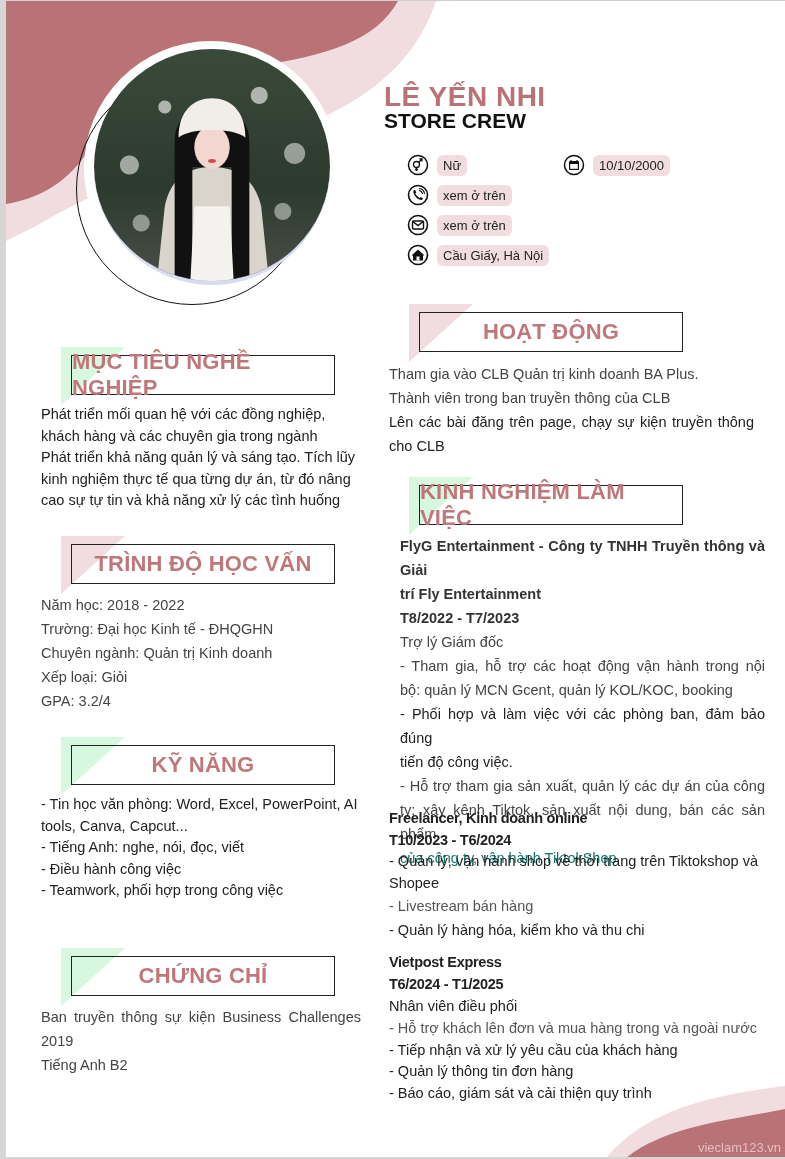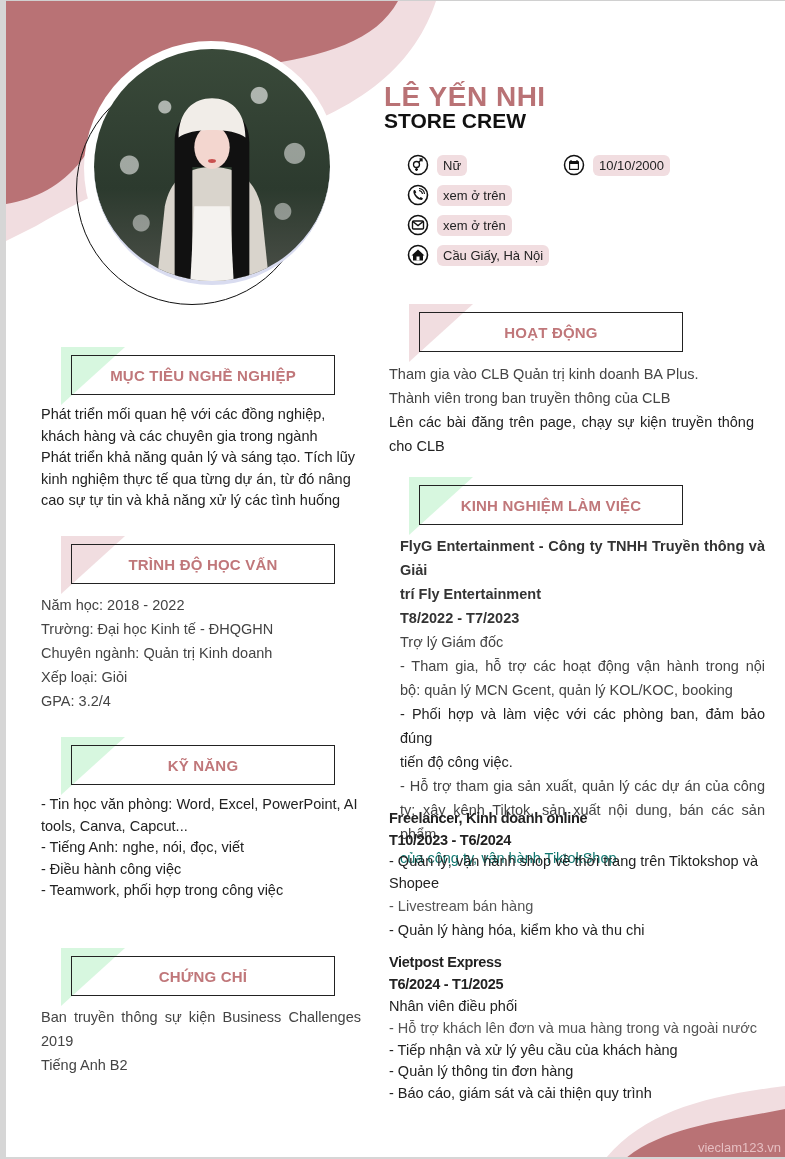--- a/index.html
+++ b/index.html
@@ -45,21 +45,21 @@
   .pill { background: #f1dde0; border-radius: 6px; padding: 3px 6px; color: #222; }
 
   .sec-head { position: absolute; width: 280px; height: 58px; }
   .sec-tri { position: absolute; left: 0; top: 0; width: 0; height: 0;
     border-top: 58px solid #d7f7df; border-right: 64px solid transparent; }
   .sec-tri.pink { border-top-color: #f1dde0; }
   .sec-box {
     position: absolute; left: 10px; top: 8px; width: 264px; height: 40px;
     border: 1.3px solid #222; background: transparent;
     display: flex; align-items: center; justify-content: center;
-    font-size: 15px; font-weight: 700; color: #c0777a; letter-spacing: 0.2px;
+    font-size: 22px; font-weight: 700; color: #c0777a; letter-spacing: 0.2px;
   }
   .text-block { position: absolute; font-size: 14.5px; line-height: 24px; color: #222; }
   .text-block.tight { line-height: 21.5px; }
   .text-block .line { display: block; }
   .just { text-align: justify; }
   .muted { color: #444; }
   .bold { font-weight: 700; }
   .watermark { position: absolute; right: 4px; bottom: 2px; font-size: 13px; color: #e6bfc2; }
 </style>
 </head>

